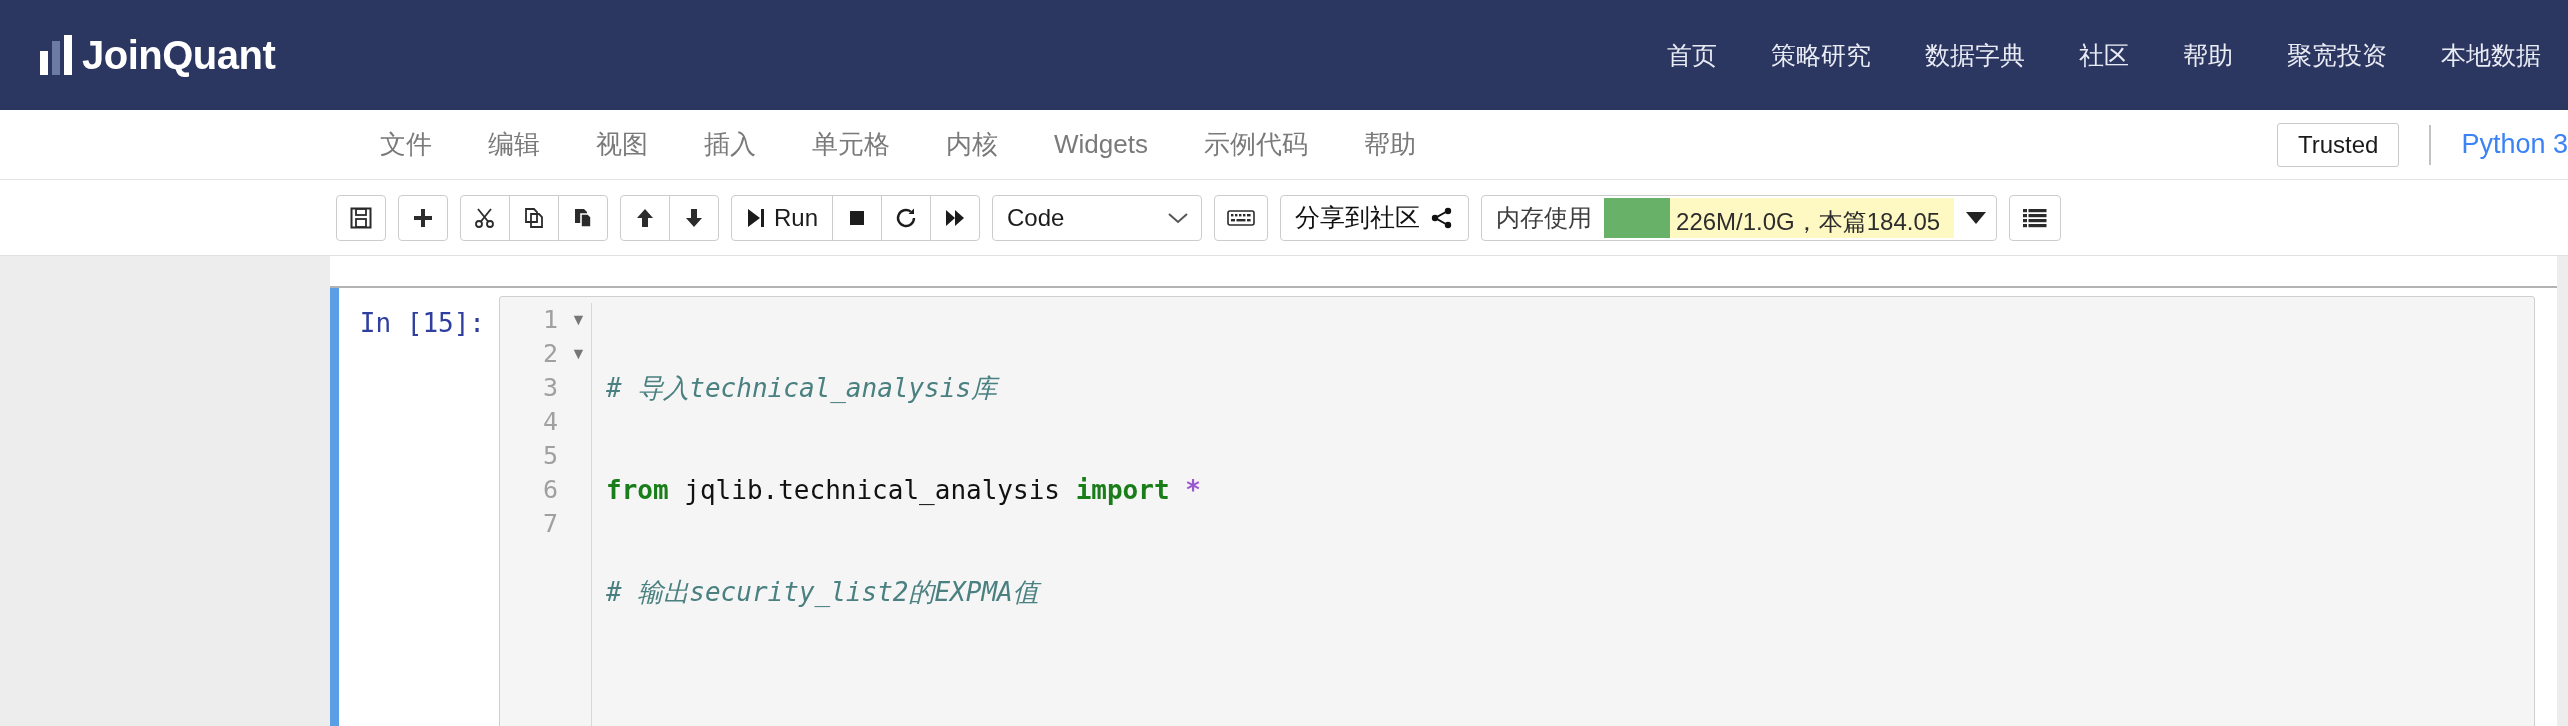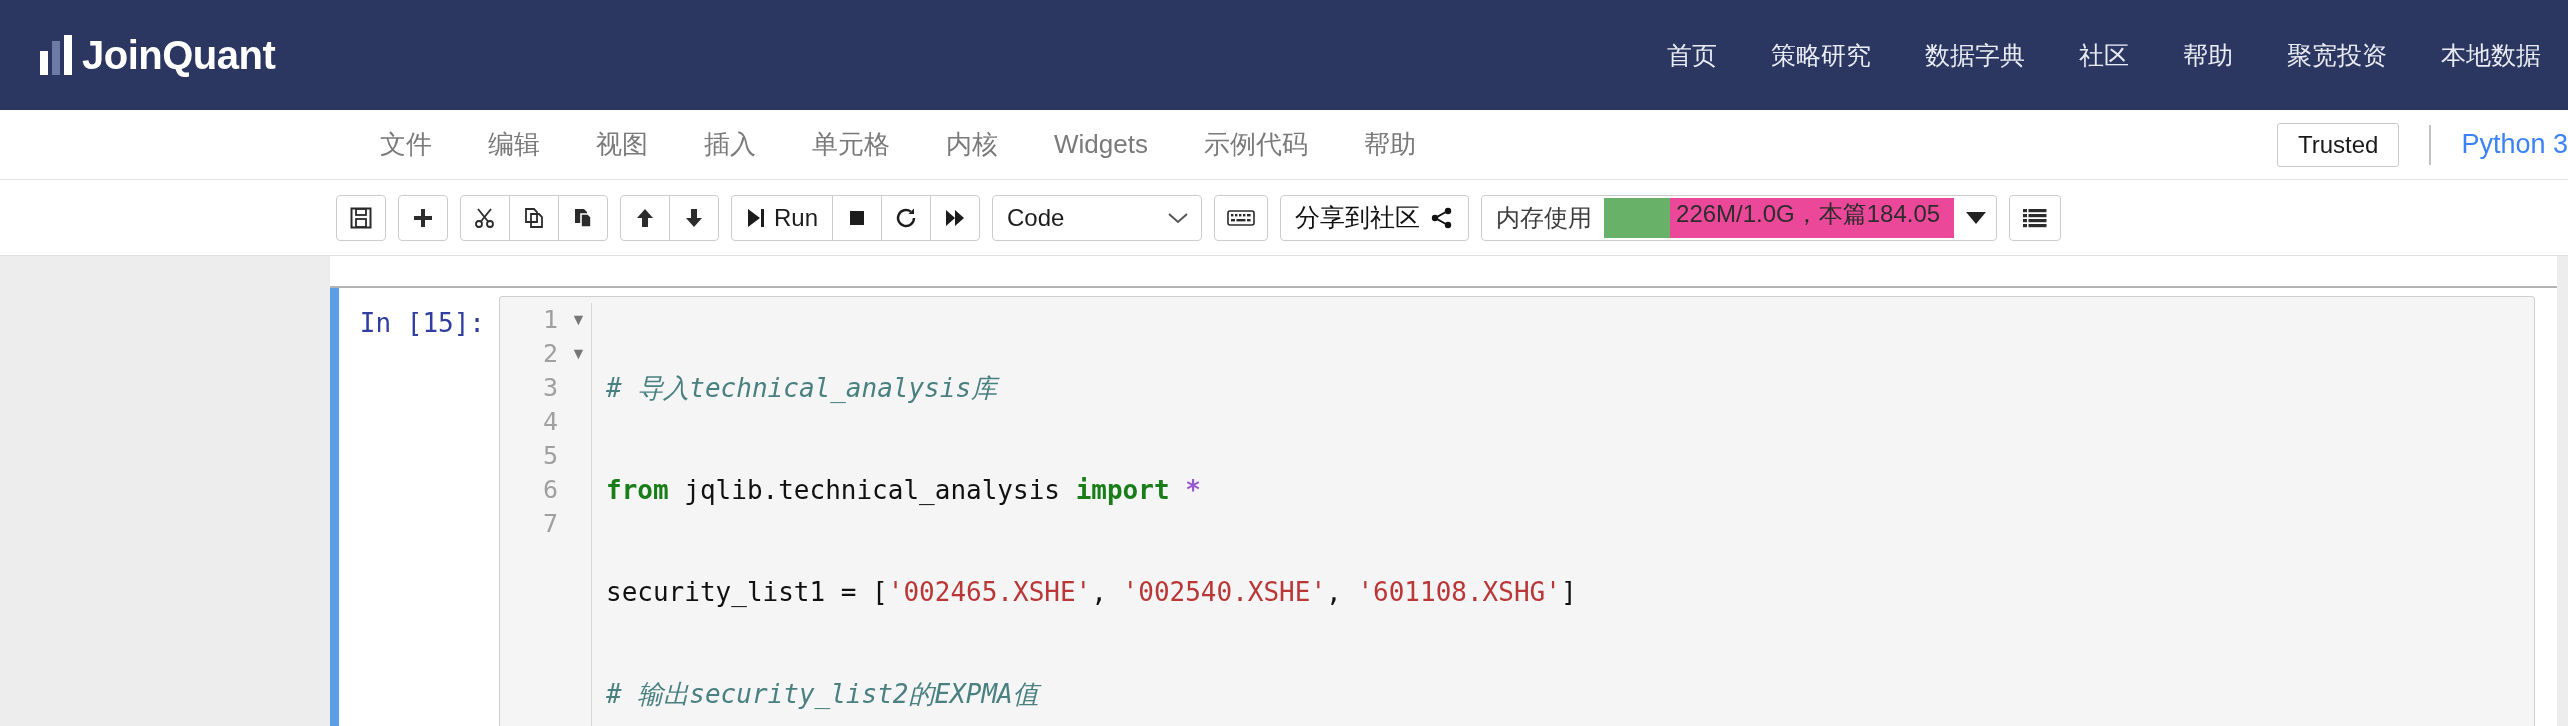--- a/index.html
+++ b/index.html
@@ -104,21 +104,21 @@
     padding: 0 14px; font-size: 25px; color: #111; cursor: pointer;
   }
   .mem-box {
     height: 46px; border: 1px solid #cccccc; border-radius: 4px; background: #fff;
     display: flex; align-items: center; gap: 12px;
     padding: 0 10px 0 14px; font-size: 24px; color: #3d3d3d; cursor: pointer;
     max-width: 530px;
   }
   .mem-track {
     position: relative; height: 40px; width: 350px;
-    background: #ec4899; overflow: hidden; display: flex; align-items: flex-start;
+    background: #fef9c3; overflow: hidden; display: flex; align-items: flex-end;
   }
   .mem-fill { position: absolute; left: 0; top: 0; bottom: 0; width: 66px; background: #68b168; }
   .mem-text {
     position: relative; z-index: 2; padding-left: 72px; white-space: nowrap;
     font-size: 24px; color: #2d2d2d;
   }
   .caret-dn {
     width: 0; height: 0; border-left: 10px solid transparent;
     border-right: 10px solid transparent; border-top: 12px solid #222;
   }
@@ -385,21 +385,20 @@
               <div></div>
               <div></div>
               <div></div>
               <div></div>
               <div>▼</div>
               <div></div>
             </div>
             <div class="codecol">
               <div><span class="tok-com"># 导入technical_analysis库</span></div>
               <div><span class="tok-kw">from</span> jqlib.technical_analysis <span class="tok-kw">import</span> <span class="tok-op">*</span></div>
-              <div>security_list1 = [<span class="tok-str">'002465.XSHE'</span>, <span class="tok-str">'002540.XSHE'</span>, <span class="tok-str">'601108.XSHG'</span>]</div>
               <div><span class="tok-com"># 输出security_list2的EXPMA值</span></div>
               
               
               
             </div>
           </div>
 
         </div>
       </div>
     </div>

